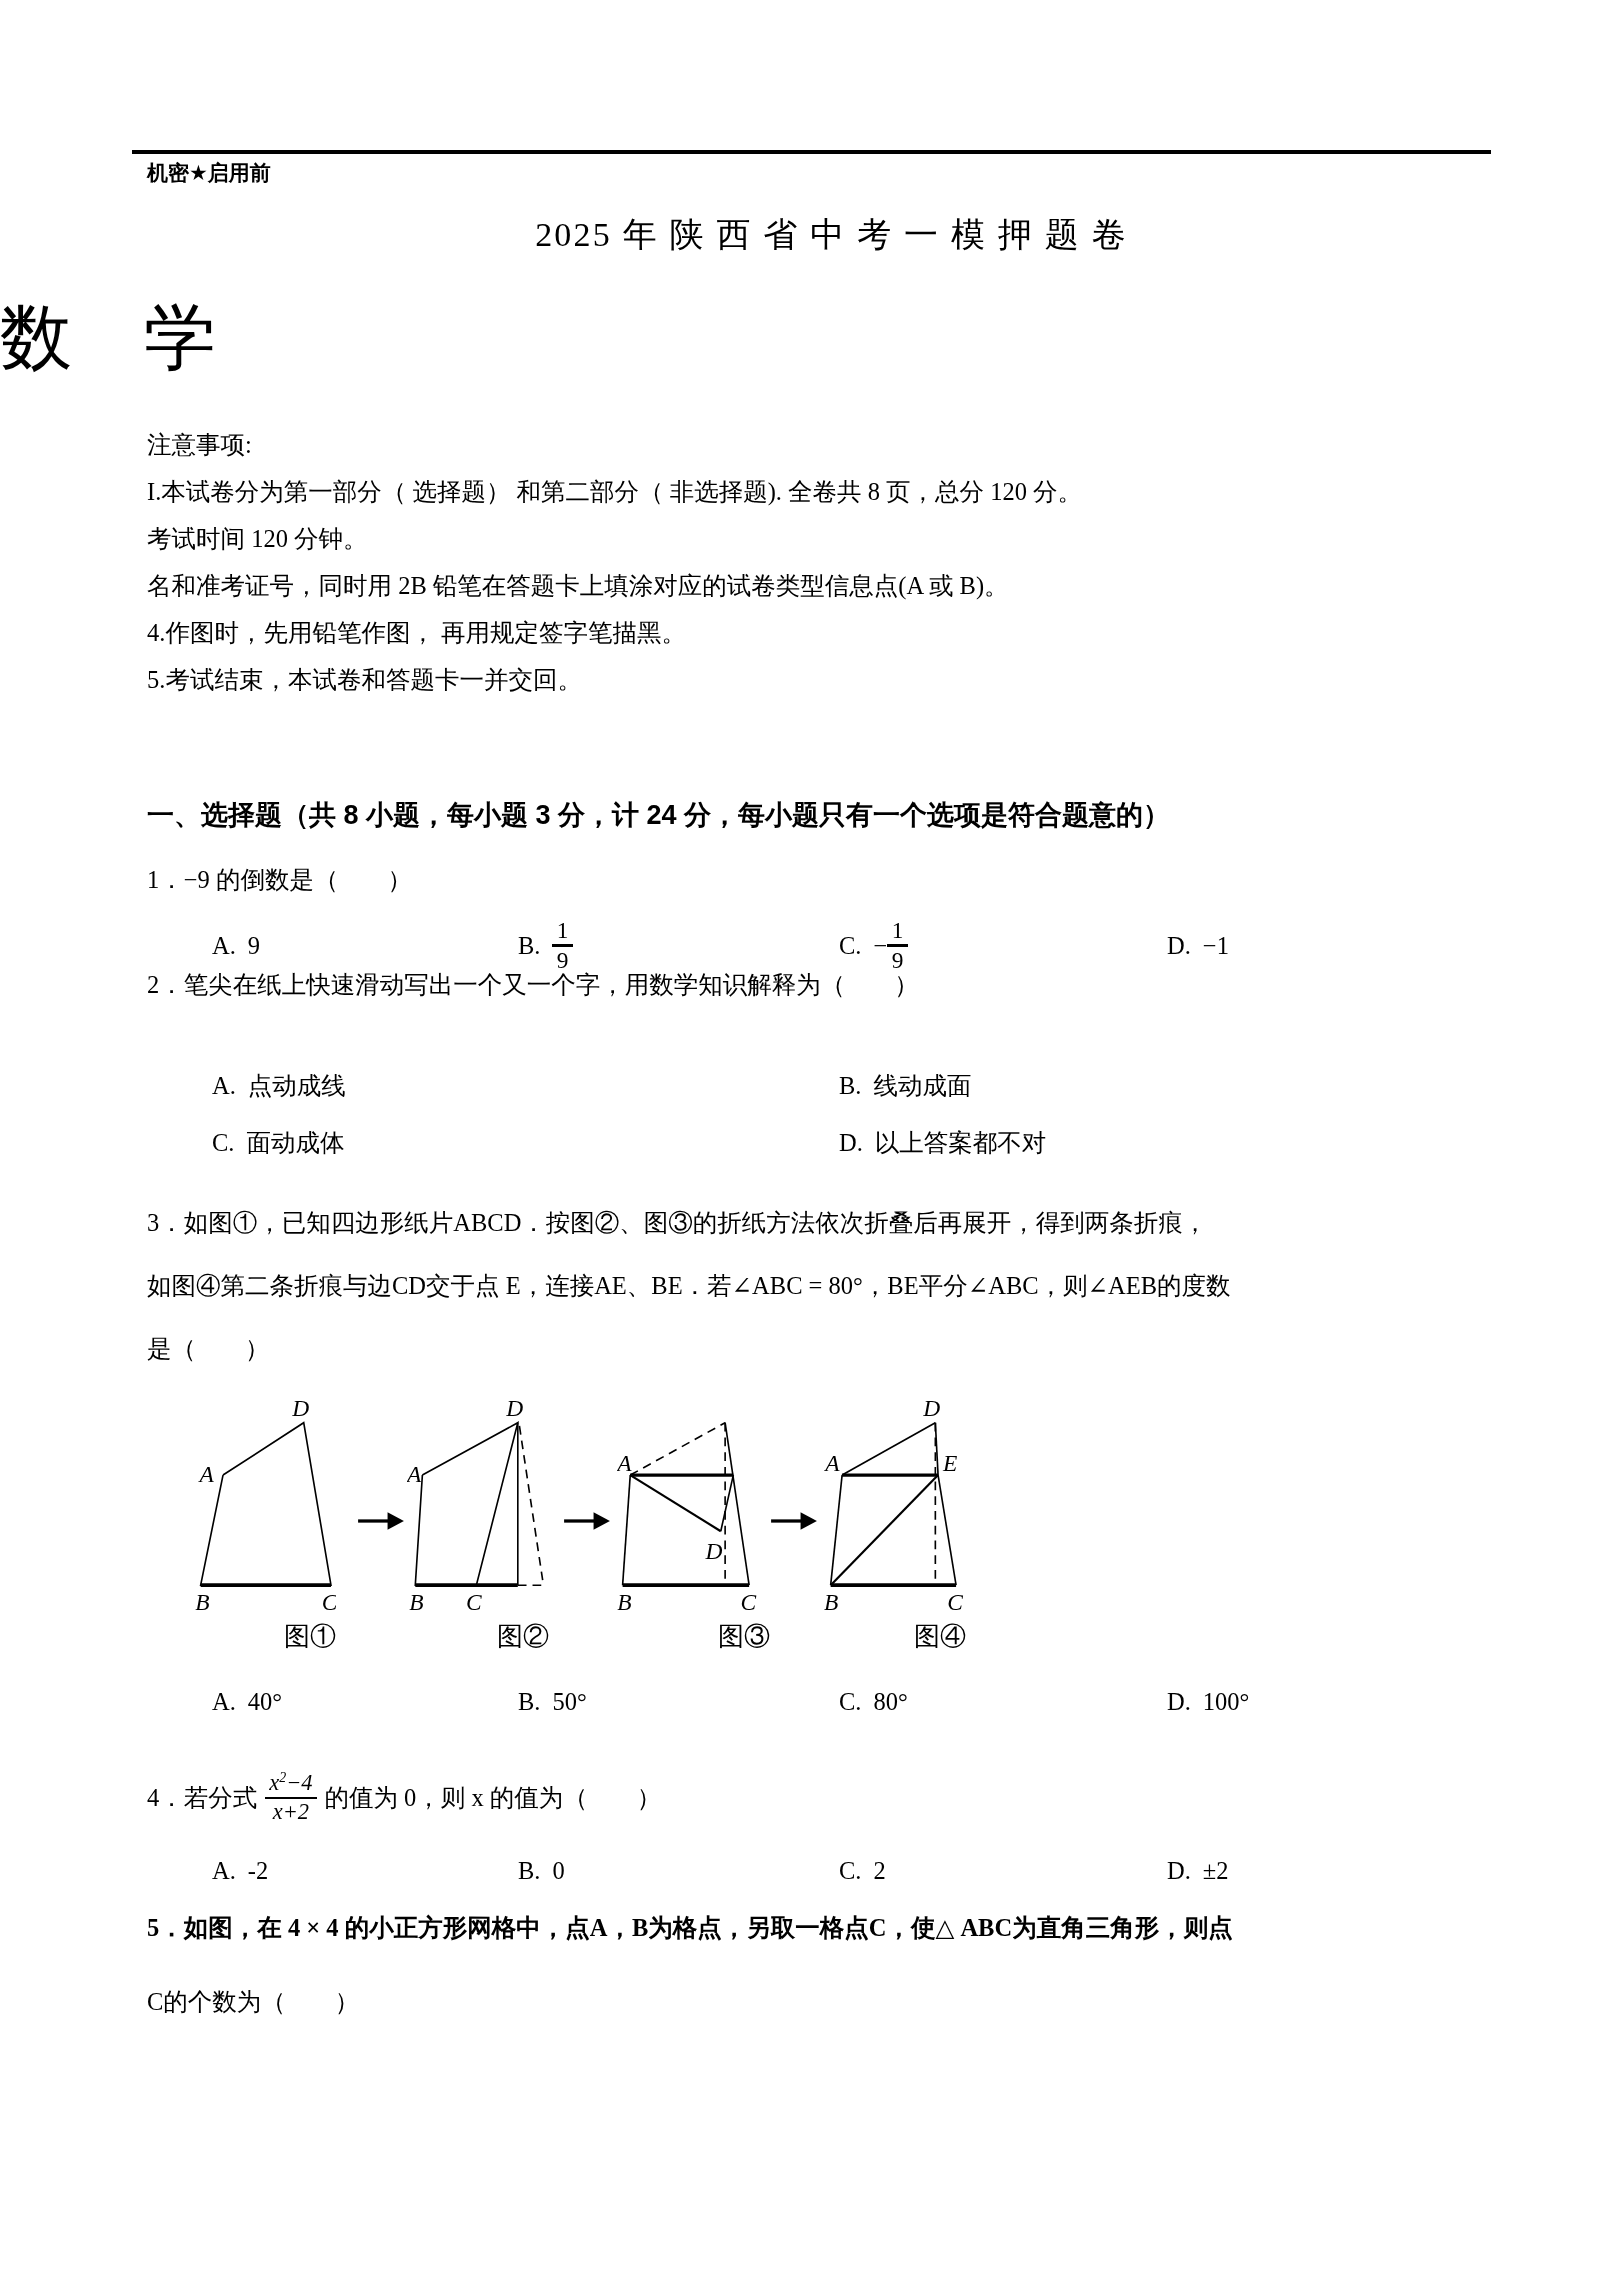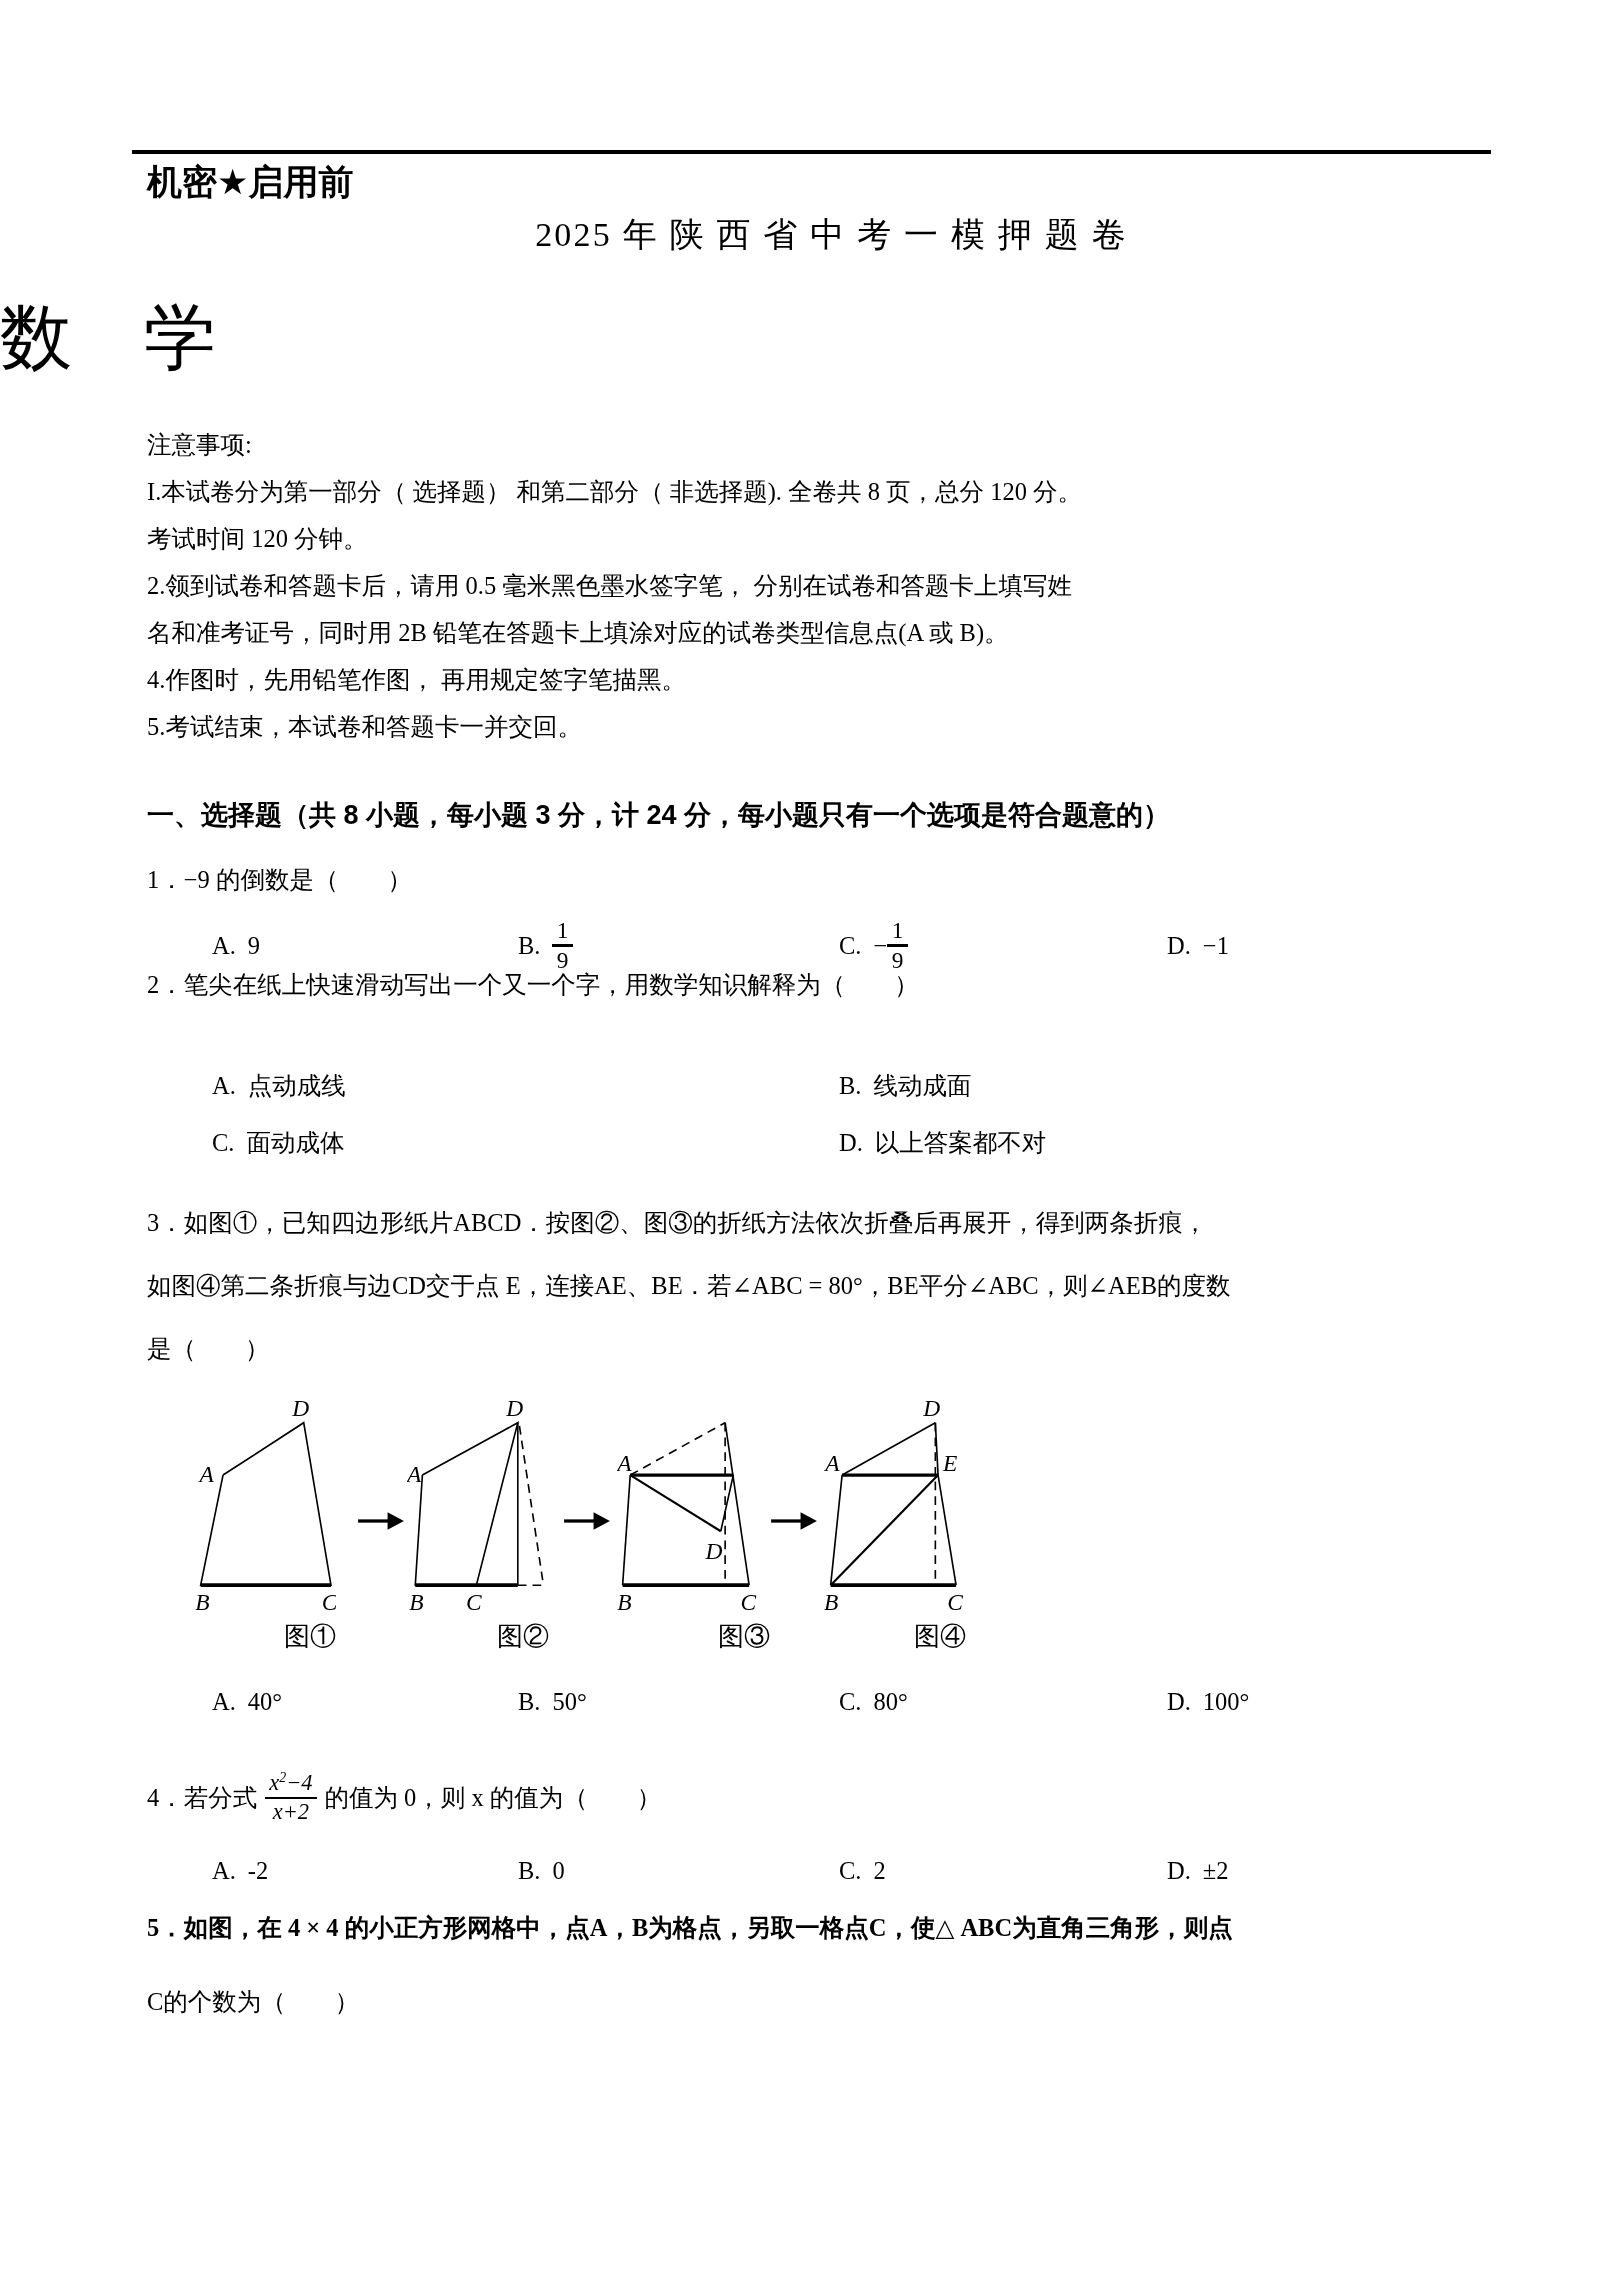--- a/index.html
+++ b/index.html
@@ -5,21 +5,21 @@
   html,body { margin:0; padding:0; }
   body {
     width:1623px; height:2295px; position:relative;
     background:#ffffff; color:#000;
     font-family:"Liberation Serif","DejaVu Serif",serif;
     font-size:24.5px;
   }
   .abs { position:absolute; }
   .topline { left:132px; top:150px; width:1359px; height:3.8px; background:#000; }
   .secrecy {
-    left:147px; top:159px; font-size:35px; font-weight:bold;
+    left:147px; top:159px; font-size:21px; font-weight:bold;
     font-family:"Liberation Sans","DejaVu Sans",sans-serif;
   }
   .title { left:0; width:1623px; top:212px; text-align:center; font-size:34px; letter-spacing:2.2px;padding-left:20px; }
   .subject { left:0; width:1623px; top:290px; text-align:left; font-size:72px; }
   .notice { left:147px; top:421px; width:1341px; line-height:47px; font-size:24.5px; }
   .section-heading {
     left:147px; top:797px; width:1341px; font-size:27px; font-weight:bold;
     font-family:"Liberation Sans","DejaVu Sans",sans-serif;
   }
   .stem { left:147px; font-size:24.5px; white-space:nowrap; }
@@ -50,21 +50,20 @@
 
 <div class="abs secrecy">机密★启用前</div>
 
 <div class="abs title">2025 年 陕 西 省 中 考 一 模 押 题 卷</div>
 <div class="abs subject">数　学</div>
 
 <div class="abs notice">
   <div>注意事项:</div>
   <div>I.本试卷分为第一部分（ 选择题）  和第二部分（ 非选择题). 全卷共 8 页，总分 120 分。</div>
   <div>考试时间 120 分钟。</div>
-  <div>2.领到试卷和答题卡后，请用 0.5 毫米黑色墨水签字笔，  分别在试卷和答题卡上填写姓</div>
   <div>名和准考证号，同时用 2B 铅笔在答题卡上填涂对应的试卷类型信息点(A 或 B)。</div>
   <div>4.作图时，先用铅笔作图，  再用规定签字笔描黑。</div>
   <div>5.考试结束，本试卷和答题卡一并交回。</div>
 </div>
 
 <div class="abs section-heading">一、选择题（共 8 小题，每小题 3 分，计 24 分，每小题只有一个选项是符合题意的）</div>
 
 <div class="abs stem" style="top:863px;">1．−9 的倒数是（　　）</div>
 <div class="abs optrow tall" style="top:899px;">
   <div class="opt colA">

